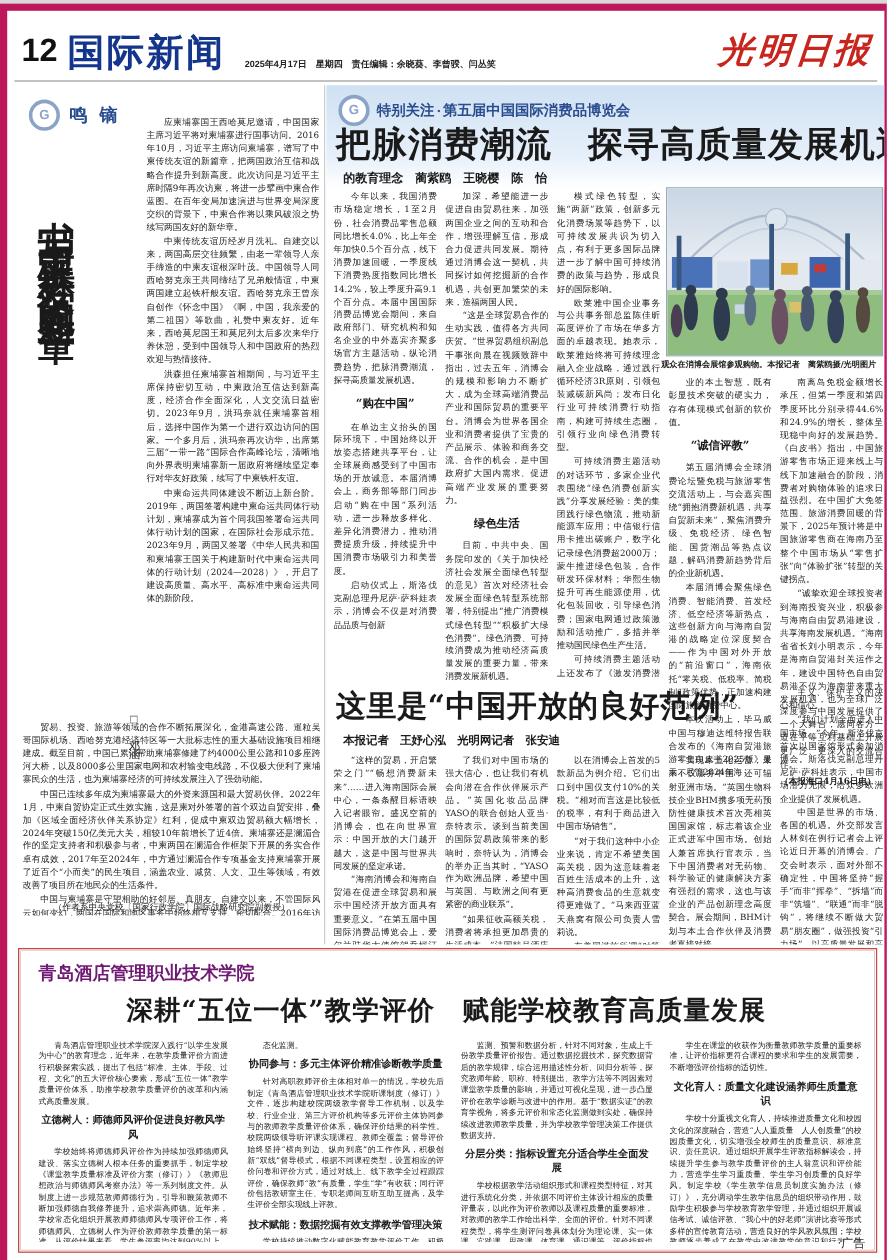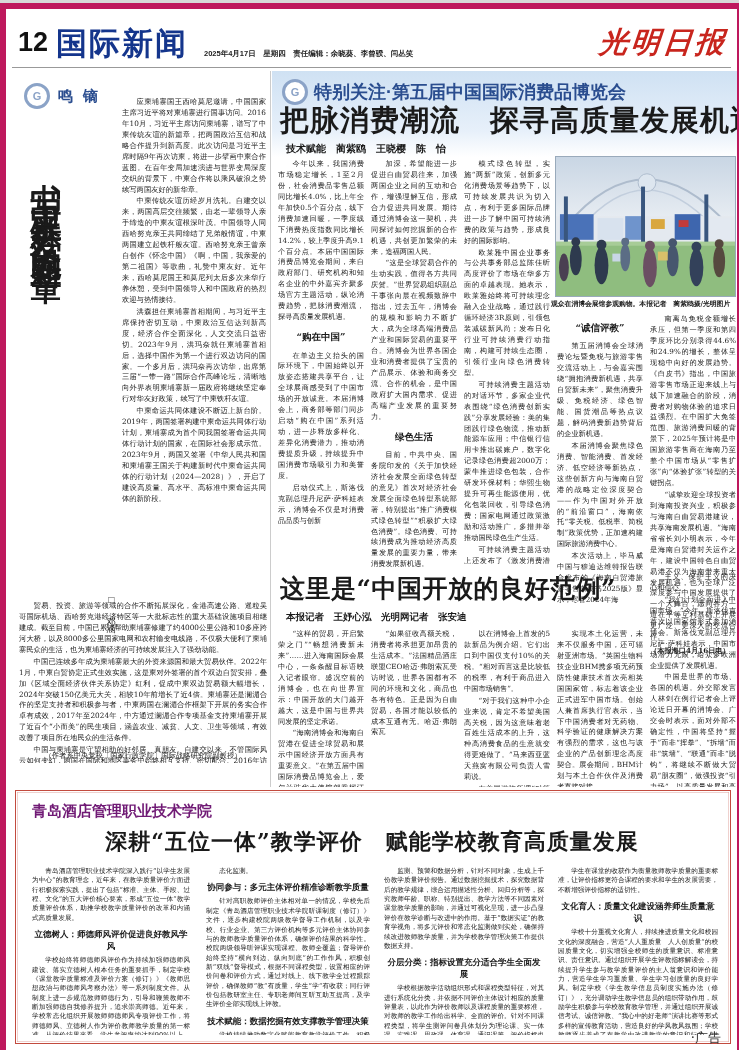--- a/index.html
+++ b/index.html
@@ -25,21 +25,21 @@
   .m-side{left:116px;top:88px;width:144px;height:494px;overflow:hidden;}
   .m-full{left:13px;top:592px;width:248px;height:162px;overflow:hidden;}
   .m-credit{left:13px;top:742px;width:248px;font-size:7.3px;font-weight:normal;text-align:center;}
   .smalltext{font-size:7.3px;line-height:1.5;text-align:justify;}
   .para{text-indent:2em;margin:0 0 1px 0;}
   .colhead{font-weight:bold;text-align:center;font-size:9.5px;margin:7px 0 6px 0;text-indent:0;}
   .credit{font-weight:bold;text-align:left;text-indent:0;margin-top:3px;}
   
   .blueband{left:266px;top:62px;width:465px;height:86px;background:linear-gradient(180deg,#cfe1f3 0%,#e7f0fa 70%,#ffffff 100%);}
   .kicker{left:276px;top:70px;display:flex;align-items:center;gap:6px;}
-  .kicker-text{font-size:18px;font-weight:bold;color:#2a4d8f;font-family:Liberation Sans, sans-serif;}
+  .kicker-text{font-size:12px;font-weight:bold;color:#2a4d8f;font-family:Liberation Mono, monospace;}
   .f-headline{left:274px;top:92px;width:456px;font-size:29px;font-weight:900;letter-spacing:1px;white-space:nowrap;}
   .f-byline{left:280px;top:133px;font-size:10px;font-weight:bold;}
   .col{position:absolute;overflow:hidden;font-size:7.2px;line-height:1.52;text-align:justify;}
   .fc{top:150px;height:408px;width:86px;}
   .fc1{left:272px;} .fc2{left:365px;} .fc3{left:458px;} .fc4{left:551px;padding-top:155px;} .fc5{left:644px;padding-top:155px;}
   .photo{left:549px;top:147px;width:181px;height:141px;border:1px solid #9ab;box-sizing:border-box;}
   .photo svg{display:block;width:100%;height:100%;}
   .caption{left:545px;top:291px;width:186px;font-size:6.8px;font-weight:bold;line-height:1.3;}
   
   .a2-headline{left:274px;top:563px;width:366px;font-size:25px;font-weight:900;letter-spacing:0.5px;white-space:nowrap;}
@@ -47,21 +47,21 @@
   .a2c{top:620px;height:158px;width:86px;}
   .a2c1{left:272px;} .a2c2{left:365px;} .a2c3{left:458px;} .a2c4{left:551px;}
   .a2c5{left:644px;top:563px;height:215px;width:86px;}
   
   .adbox{left:9px;top:781px;width:714px;height:252px;border:1.5px solid #c24a3e;box-shadow:inset 0 0 0 1px #fff, inset 0 0 0 1.5px #e0a49e;}
   .ad-org{left:26px;top:793px;font-family:"Liberation Sans",sans-serif;font-size:15px;font-weight:900;color:#701a75;}
   .ad-headline{left:20px;top:818px;width:692px;text-align:center;font-size:22px;font-weight:900;letter-spacing:1px;}
   .adc{top:858px;height:168px;font-size:6.6px;line-height:1.42;width:158px;}
   .adc .colhead{font-size:8.5px;margin:5px 0 4px 0;}
   .adc1{left:26px;} .adc2{left:200px;width:164px;} .adc3{left:378px;width:160px;} .adc4{left:552px;width:160px;}
-  .ad-marker{right:16px;top:1020px;font-size:13px;color:#333;}
+  .ad-marker{right:16px;top:1020px;font-size:10px;color:#333;}
 </style>
 </head>
 <body>
 
 <div class="page">
 
   <div class="abs pagenum">12</div>
   <div class="abs section-title">国际新闻</div>
   <div class="abs dateline">2025年4月17日　星期四　责任编辑：余晓葵、李曾骙、闫丛笑</div>
   <div class="abs masthead">光明日报</div>
@@ -86,41 +86,42 @@
       <div class="para">中国与柬埔寨是守望相助的好邻居、真朋友。自建交以来，不管国际风云如何变幻，两国在国际和地区事务中始终相互支持、密切配合。2016年访柬前夕，习近平主席署名文章《做守望相助的好邻居、真朋友》中引用柬埔寨谚语“信任如树”，强调中柬传统友谊历经岁月洗礼和国际风云变幻考验，始终根深叶茂。柬埔寨坚定奉行一个中国政策，在涉及中国核心利益的问题上给予坚定支持。中国也始终尊重柬埔寨主权独立和领土完整，支持柬埔寨走符合自身国情的发展道路。多年来，中柬两国在联合国、中国－东盟合作、澜沧江－湄公河合作等多边框架下保持密切沟通与协调，为维护国际、区域、次区域合作发挥了引领和示范作用。</div>
     </div>
   <div class="abs m-credit">（作者系中央党校〔国家行政学院〕国际战略研究院副教授）</div>
 
   <div class="abs blueband"></div>
   <div class="abs kicker">
     <span class="g-icon">G</span>
     <span class="kicker-text">特别关注·第五届中国国际消费品博览会</span>
   </div>
   <div class="abs f-headline">把脉消费潮流　探寻高质量发展机遇</div>
-  <div class="abs f-byline">技术赋能　蔺紫鸥　王晓樱　陈　怡</div>
+  <div class="abs f-byline">的教育理念　蔺紫鸥　王晓樱　陈　怡</div>
 
   <div class="abs col fc fc1">
       <div class="para">今年以来，我国消费市场稳定增长，1至2月份，社会消费品零售总额同比增长4.0%，比上年全年加快0.5个百分点，线下消费加速回暖，一季度线下消费热度指数同比增长14.2%，较上季度升高9.1个百分点。本届中国国际消费品博览会期间，来自政府部门、研究机构和知名企业的中外嘉宾齐聚多场官方主题活动，纵论消费趋势，把脉消费潮流，探寻高质量发展机遇。</div>
       <div class="colhead">“购在中国”</div>
       <div class="para">在单边主义抬头的国际环境下，中国始终以开放姿态搭建共享平台，让全球展商感受到了中国市场的开放诚意。本届消博会上，商务部等部门同步启动“购在中国”系列活动，进一步释放多样化、差异化消费潜力，推动消费提质升级，持续提升中国消费市场吸引力和美誉度。</div>
       <div class="para">启动仪式上，斯洛伐克副总理丹尼萨·萨科娃表示，消博会不仅是对消费品品质与创新</div>
     </div>
   <div class="abs col fc fc2">
       <div class="para">加深，希望能进一步促进自由贸易往来，加强两国企业之间的互动和合作，增强理解互信，形成合力促进共同发展。期待通过消博会这一契机，共同探讨如何挖掘新的合作机遇，共创更加繁荣的未来，造福两国人民。</div>
       <div class="para">“这是全球贸易合作的生动实践，值得各方共同庆贺。”世界贸易组织副总干事张向晨在视频致辞中指出，过去五年，消博会的规模和影响力不断扩大，成为全球高端消费品产业和国际贸易的重要平台。消博会为世界各国企业和消费者提供了宝贵的产品展示、体验和商务交流、合作的机会，是中国政府扩大国内需求、促进高端产业发展的重要努力。</div>
       <div class="colhead">绿色生活</div>
       <div class="para">目前，中共中央、国务院印发的《关于加快经济社会发展全面绿色转型的意见》首次对经济社会发展全面绿色转型系统部署，特别提出“推广消费模式绿色转型”“积极扩大绿色消费”。绿色消费、可持续消费成为推动经济高质量发展的重要力量，带来消费发展新机遇。</div>
     </div>
   <div class="abs col fc fc3">
       <div class="para">模式绿色转型，实施“两新”政策，创新多元化消费场景等趋势下，以可持续发展共识为切入点，有利于更多国际品牌进一步了解中国可持续消费的政策与趋势，形成良好的国际影响。</div>
       <div class="para">欧莱雅中国企业事务与公共事务部总监陈佳昕高度评价了市场在华多方面的卓越表现。她表示，欧莱雅始终将可持续理念融入企业战略，通过践行循环经济3R原则，引领包装减碳新风尚；发布日化行业可持续消费行动指南，构建可持续生态圈，引领行业向绿色消费转型。</div>
       <div class="para">可持续消费主题活动的对话环节，多家企业代表围绕“绿色消费创新实践”分享发展经验：美的集团践行绿色物流，推动新能源车应用；中信银行信用卡推出碳账户，数字化记录绿色消费超2000万；蒙牛推进绿色包装，合作研发环保材料；华熙生物提升可再生能源使用，优化包装回收，引导绿色消费；国家电网通过政策激励和活动推广，多措并举推动国民绿色生产生活。</div>
       <div class="para">可持续消费主题活动上还发布了《激发消费潜力　拥抱绿色生活——可持续消费典型案例集（2025）》，旨在引领和启发更多企业在绿色消费领域开展创新探索。该案例集优选覆盖可持续消费与生产领域从设计、生产、流通、消费到回收再利用等全生命周期的相关典型实践，既有知名跨国公司的全球视野，也有国内龙头企</div>
     </div>
   <div class="abs col fc fc4">
+      <div class="para">业的本土智慧，既有彰显技术突破的硬实力，存有体现模式创新的软价值。</div>
       <div class="colhead">“诚信评教”</div>
       <div class="para">第五届消博会全球消费论坛暨免税与旅游零售交流活动上，与会嘉宾围绕“拥抱消费新机遇，共享自贸新未来”，聚焦消费升级、免税经济、绿色智能、国货潮品等热点议题，解码消费新趋势背后的企业新机遇。</div>
       <div class="para">本届消博会聚焦绿色消费、智能消费、首发经济、低空经济等新热点，这些创新方向与海南自贸港的战略定位深度契合——作为中国对外开放的“前沿窗口”，海南依托“零关税、低税率、简税制”政策优势，正加速构建国际旅游消费中心。</div>
       <div class="para">本次活动上，毕马威中国与穆迪达维特报告联合发布的《海南自贸港旅游零售白皮书2025版》显示，尽管2024年海</div>
     </div>
   <div class="abs col fc fc5">
       <div class="para">南离岛免税金额增长承压，但第一季度和第四季度环比分别录得44.6%和24.9%的增长，整体呈现稳中向好的发展趋势。《白皮书》指出，中国旅游零售市场正迎来线上与线下加速融合的阶段，消费者对购物体验的追求日益强烈。在中国扩大免签范围、旅游消费回暖的背景下，2025年预计将是中国旅游零售商在海南乃至整个中国市场从“零售扩张”向“体验扩张”转型的关键拐点。</div>
       <div class="para">“诚挚欢迎全球投资者到海南投资兴业，积极参与海南自由贸易港建设，共享海南发展机遇。”海南省省长刘小明表示，今年是海南自贸港封关运作之年，建设中国特色自由贸易港不仅为海南带来重大发展机遇，也为全球广泛深度参与中国发展提供了一个大舞台，愿同各方一道在平等互利基础上开展更广泛、更深入的交流合作。</div>
       <div class="credit">（本报海口4月16日电）</div>
     </div>
@@ -173,20 +174,21 @@
   </div>
   <div class="abs caption">观众在消博会展馆参观购物。本报记者　蔺紫鸥摄/光明图片</div>
 
   <div class="abs a2-headline">这里是“中国开放的良好范例”</div>
   <div class="abs a2-byline">本报记者　王妤心泓　光明网记者　张安迪</div>
   <div class="abs col a2c a2c1">
       <div class="para">“这样的贸易，开启繁荣之门”“畅想消费新未来”……进入海南国际会展中心，一条条醒目标语映入记者眼帘。盛况空前的消博会，也在向世界宣示：中国开放的大门越开越大，这是中国与世界共同发展的坚定承诺。</div>
       <div class="para">“海南消博会和海南自贸港在促进全球贸易和展示中国经济开放方面具有重要意义。”在第五届中国国际消费品博览会上，爱尔兰驻华大使馆贺乔柯汀赞扬了海南自贸港的独特政策，称赞该模式是“中国开放的良好范例”。他说，企业可以享受免税准入，这为国际商务创造了新机遇。</div>
     </div>
   <div class="abs col a2c a2c2">
+      <div class="para">了我们对中国市场的强大信心，也让我们有机会向潜在合作伙伴展示产品。”英国化妆品品牌YASO的联合创始人亚当·奈特表示。谈到当前美国的国际贸易政策带来的影响时，奈特认为，消博会的举办正当其时，“YASO作为欧洲品牌，希望中国与英国、与欧洲之间有更紧密的商业联系”。</div>
       <div class="para">“如果征收高额关税，消费者将承担更加昂贵的生活成本。”法国精品酒庄联盟CEO哈迈·弗朗索瓦受访时说，世界各国都有不同的环境和文化，商品也各有特色。正是因为自由贸易，各国才能以较低的成本互通有无。哈迈·弗朗索瓦</div>
     </div>
   <div class="abs col a2c a2c3">
       <div class="para">以在消博会上首发的5款新品为例介绍。它们出口到中国仅支付10%的关税。“相对而言这是比较低的税率，有利于商品进入中国市场销售”。</div>
       <div class="para">“对于我们这种中小企业来说，肯定不希望美国高关税，因为这意味着老百姓生活成本的上升，这种高消费食品的生意就变得更难做了。”马来西亚蓝天燕窝有限公司负责人雪莉说。</div>
       <div class="para">在美国滥施所谓“对等关税”、严重冲击国际贸易秩序的背景下，中国坚定的开放姿态给全球市场带来重要的确定性。“海南自贸港的政策优势与开放程度，将助力我们</div>
     </div>
   <div class="abs col a2c a2c4">
       <div class="para">实现本土化运营，未来不仅服务中国，还可辐射亚洲市场。”英国生物科技企业BHM携多项无药预防性健康技术首次亮相英国国家馆，标志着该企业正式进军中国市场。创始人兼首席执行官表示，当下中国消费者对无药物、科学验证的健康解决方案有强烈的需求，这也与该企业的产品创新理念高度契合。展会期间，BHM计划与本土合作伙伴及消费者直接对接。</div>
     </div>

